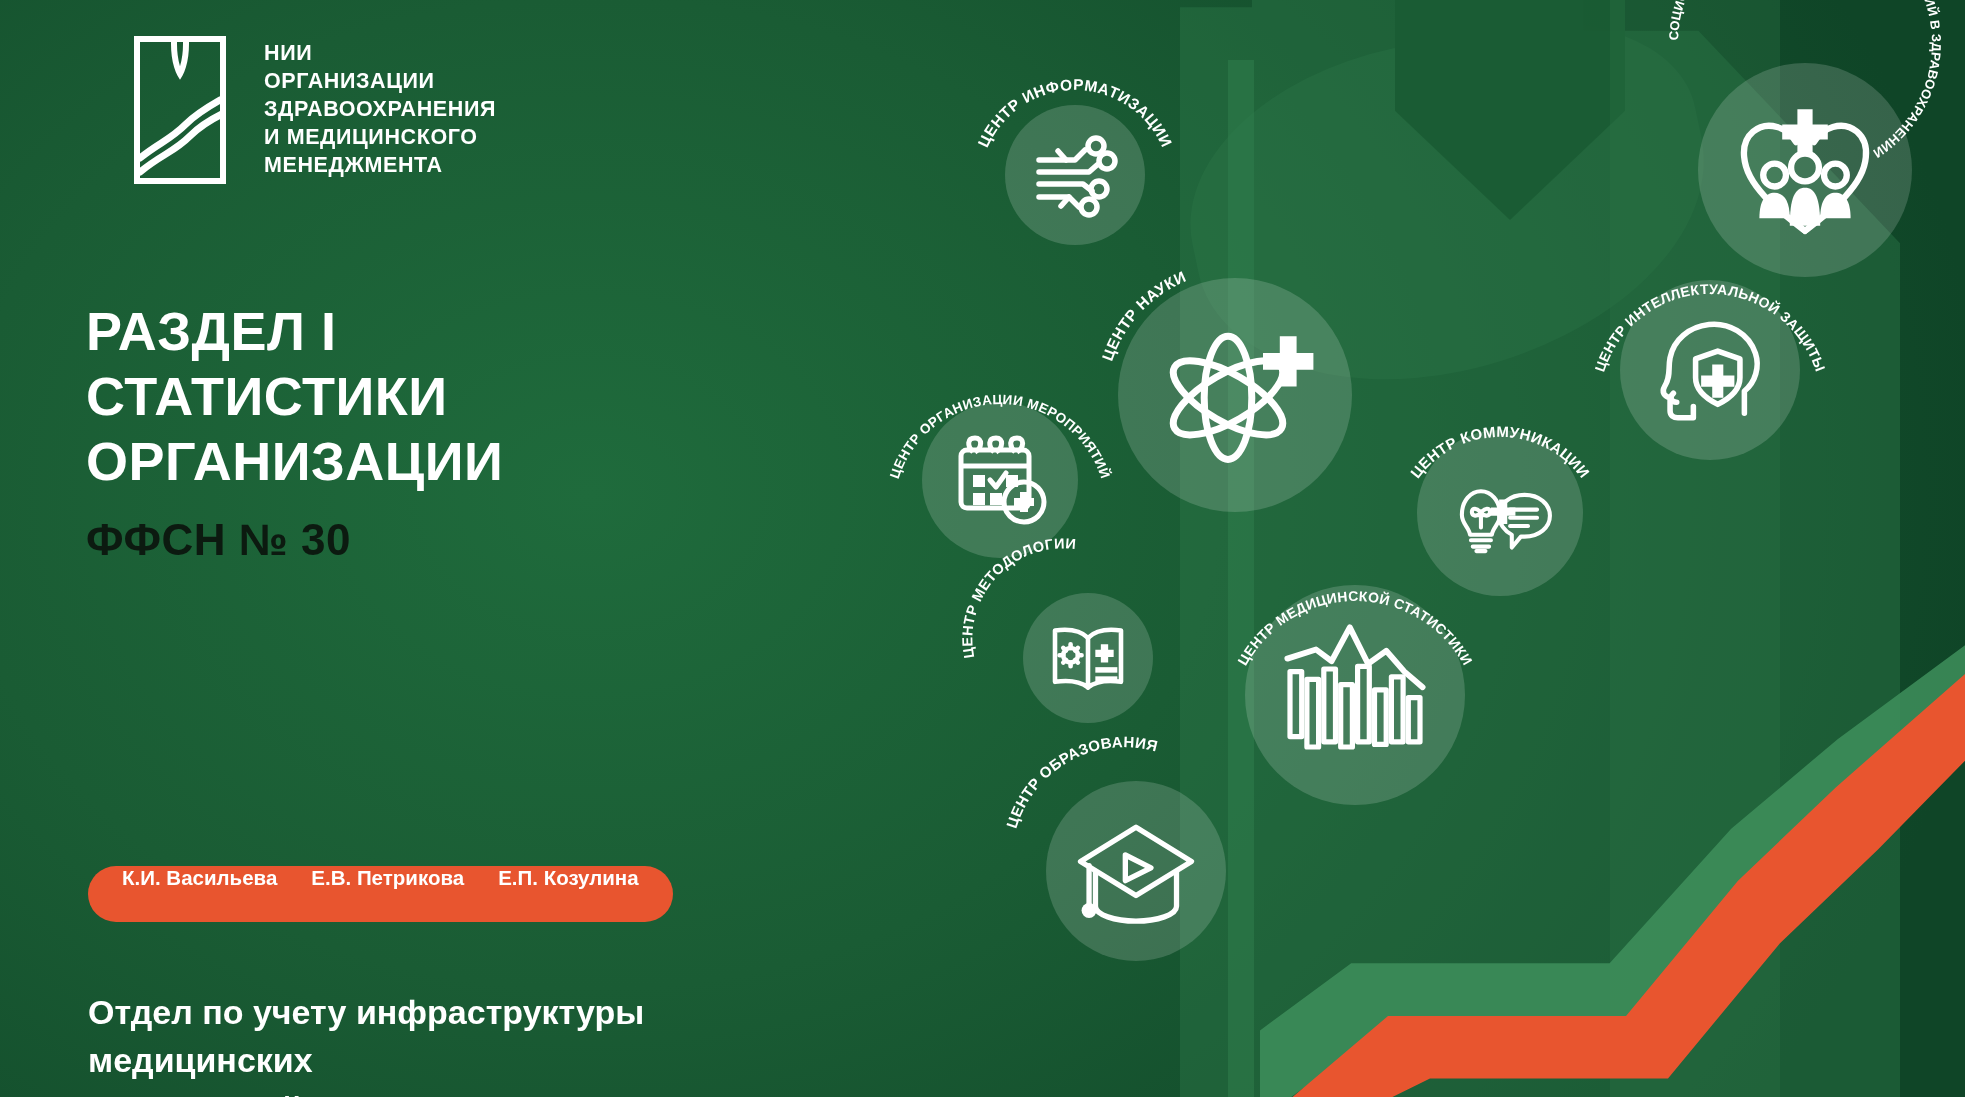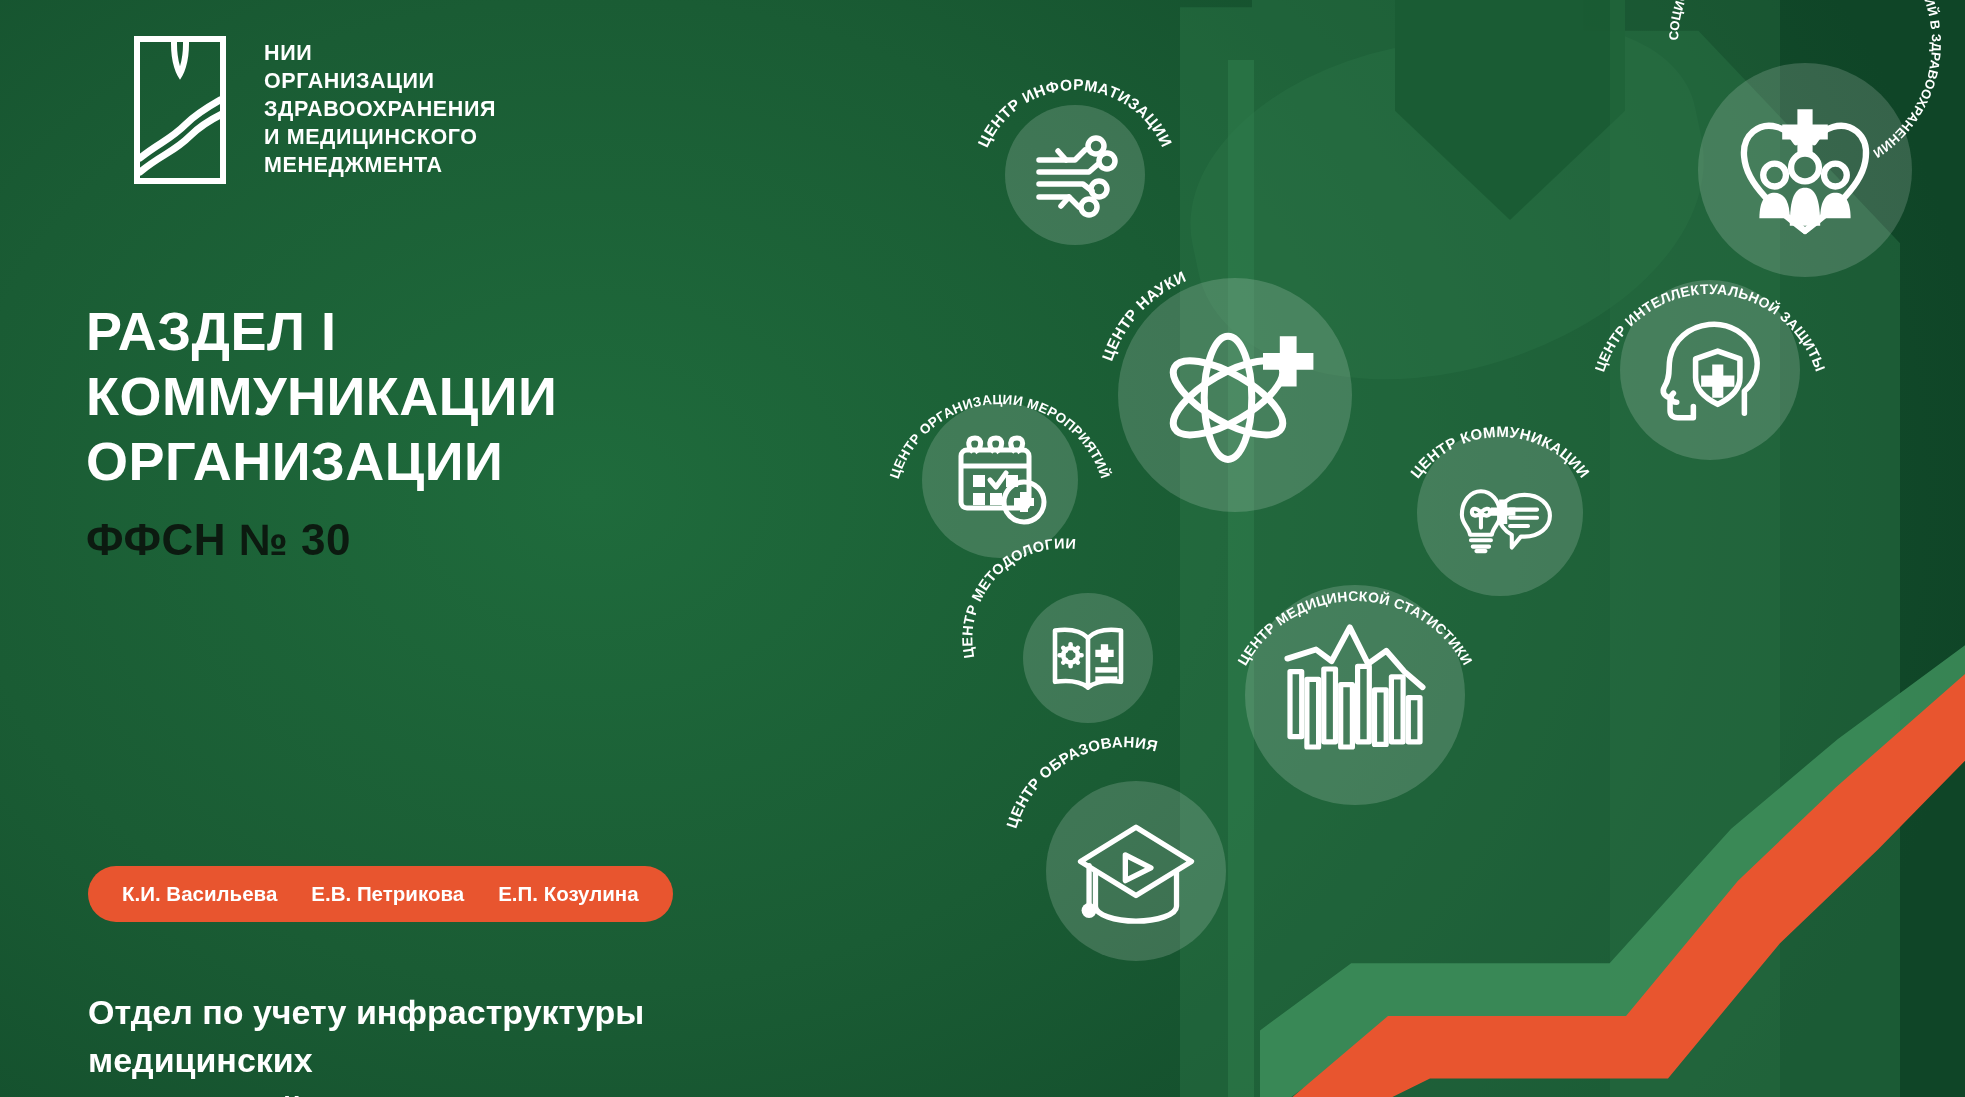--- a/index.html
+++ b/index.html
@@ -120,21 +120,21 @@
     letter-spacing: 0.5px;
   }
 
   
   .authors-badge {
     position: absolute; left: 88px; top: 866px;
     height: 56px;
     padding: 0 34px;
     background: #e8552f;
     border-radius: 28px;
-    display: inline-flex; align-items: center; gap: 34px;
+    display: inline-flex; gap: 34px;
   }
   .author-name {
     color: #ffffff;
     font-size: 20.5px;
     font-weight: 700;
     white-space: nowrap;
   }
 
   
   .dept {
@@ -187,21 +187,21 @@
     </svg>
     <div class="logo-text">НИИ
 ОРГАНИЗАЦИИ
 ЗДРАВООХРАНЕНИЯ
 И МЕДИЦИНСКОГО
 МЕНЕДЖМЕНТА</div>
   </div>
 
   <div class="title-block">
     <div class="title-line">РАЗДЕЛ  I</div>
-    <div class="title-line">КОММУНИКАЦИИ</div>
+    <div class="title-line">СТАТИСТИКИ</div>
     <div class="title-line">ОРГАНИЗАЦИИ</div>
     <div class="subtitle-line">ФФСН  № 30</div>
   </div>
 
   <div class="authors-badge">
     <span class="author-name">К.И. Васильева</span>
     <span class="author-name">Е.В. Петрикова</span>
     <span class="author-name">Е.П. Козулина</span>
   </div>
 

